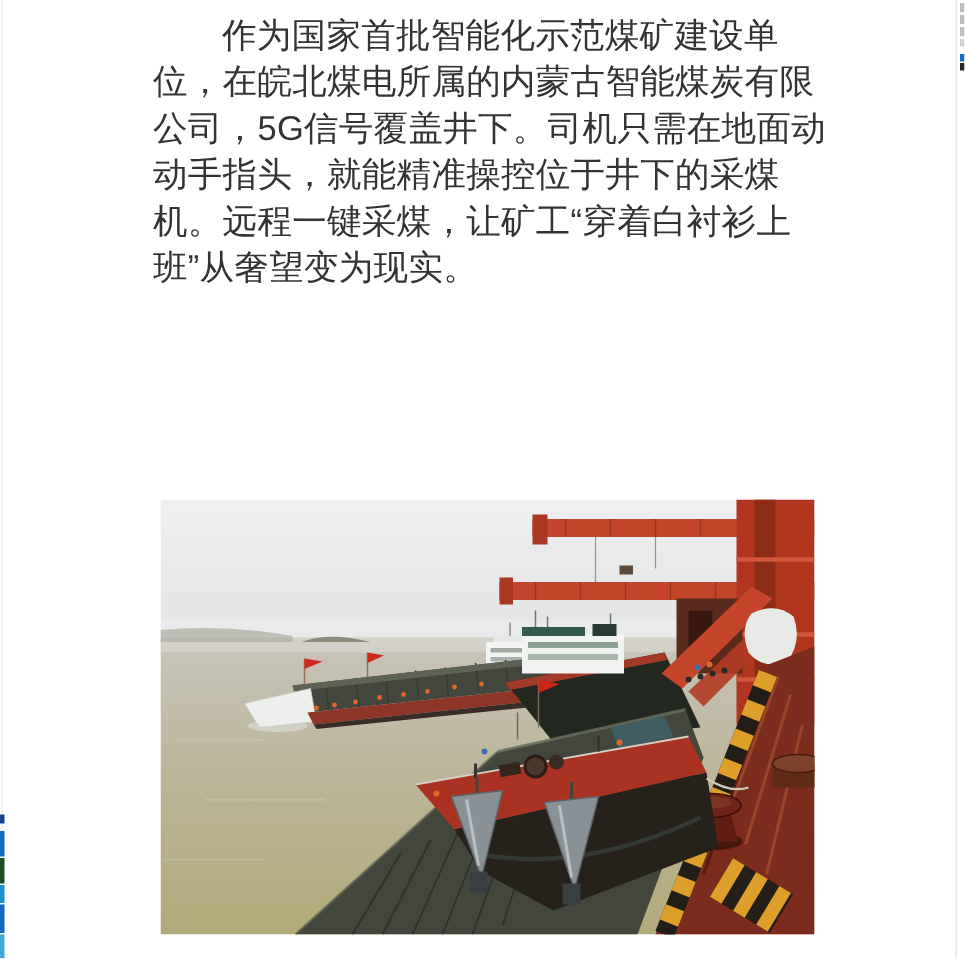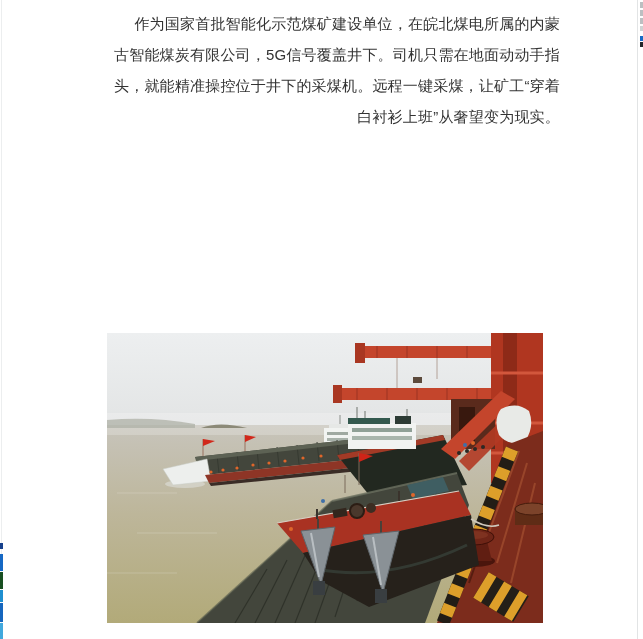--- a/index.html
+++ b/index.html
@@ -6,21 +6,21 @@
   body{
     width:643px;height:639px;position:relative;overflow:hidden;
     background:#ffffff;
     font-family:"Liberation Sans", sans-serif;
   }
   .vline{position:absolute;top:0;bottom:0;width:1px;}
   .vline-left{left:1px;background:#eceeef;}
   .vline-right{left:637px;background:#e2e4e5;}
   .article{
     position:absolute;left:102px;top:8px;width:458px;
-    color:#333333;font-size:15px;line-height:31px;text-align:right;
+    color:#333333;font-size:23px;line-height:31px;text-align:left;
     letter-spacing:0.2px;
   }
   .article p{margin:0 0 31px 0;text-indent:2em;}
   .photo{position:absolute;left:107px;top:333px;width:436px;height:290px;margin:0;}
   .photo svg{display:block;}
   .edge-strip{position:absolute;top:0;width:3px;height:639px;pointer-events:none;}
   .edge-strip-left{left:0;}
   .edge-strip-right{left:640px;}
   .edge-seg{position:absolute;left:0;width:100%;}
 </style>

